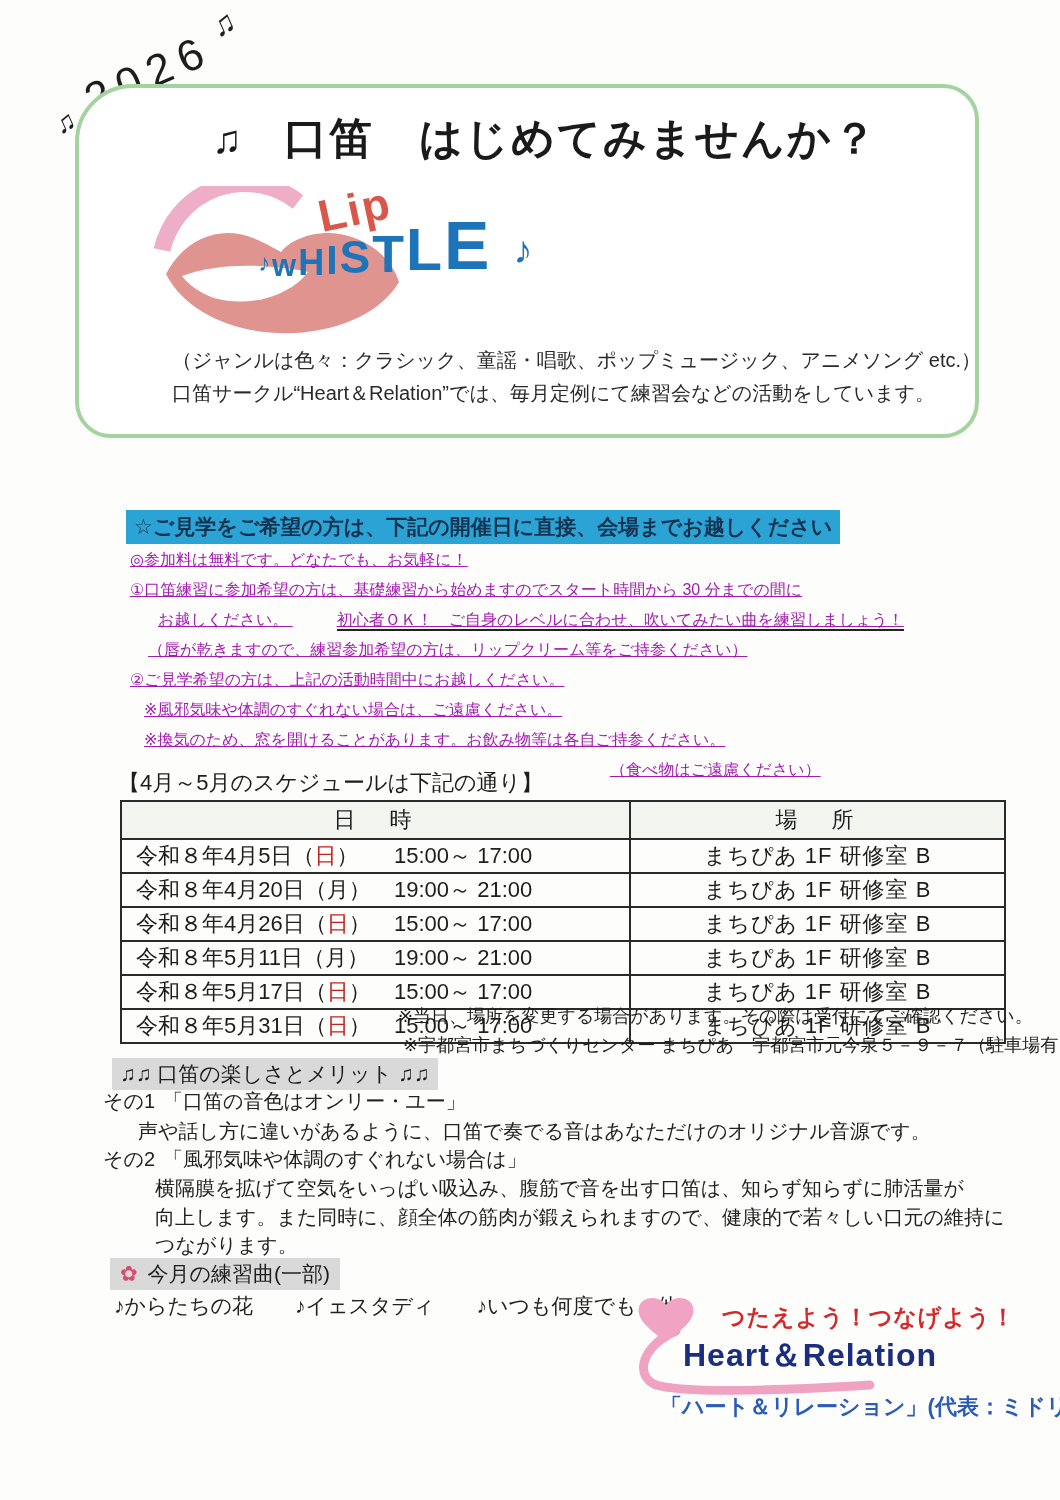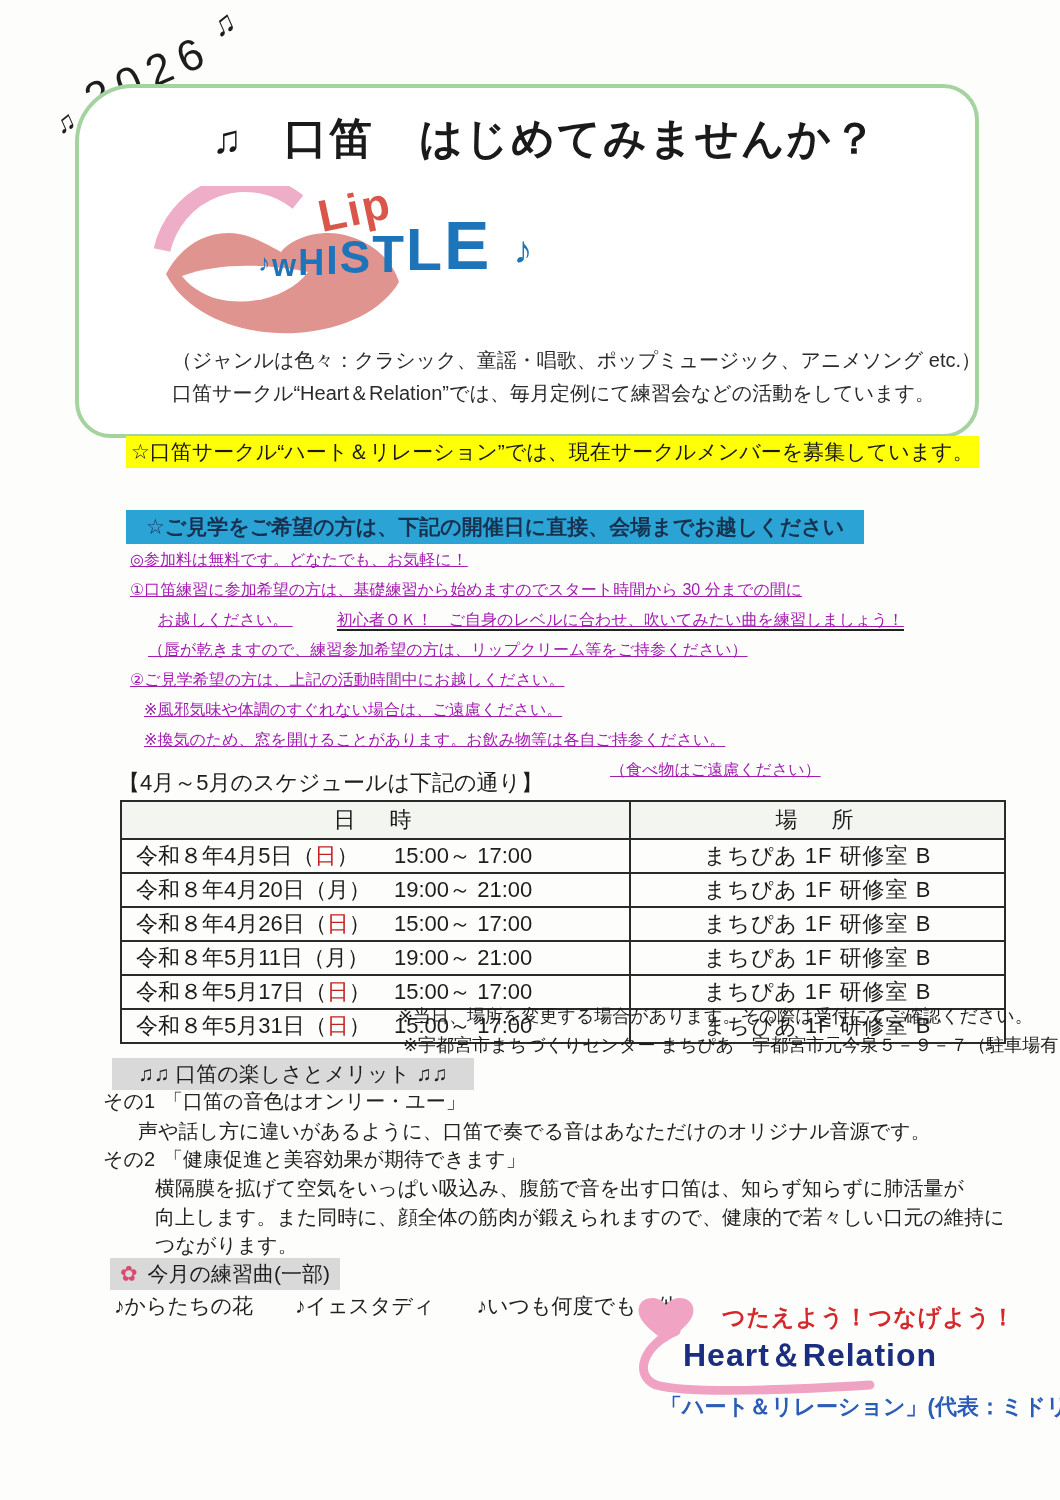--- a/index.html
+++ b/index.html
@@ -41,21 +41,21 @@
   .wl5{font-size:52px;}
   .wl6{font-size:59px;}
   .wl7{font-size:68px;}
   .wl-note{font-size:38px;margin-left:22px;margin-bottom:12px;}
   .intro{position:absolute;left:172px;top:344px;font-size:20px;line-height:33px;color:#2a2a2a;white-space:nowrap;}
   
   .hl-yellow{background:#ffff05;color:#1a1a1a;}
   .recruit-1{position:absolute;left:126px;top:436px;font-size:21px;padding:2px 5px;white-space:nowrap;}
   .recruit-2{position:absolute;left:148px;top:467px;font-size:21px;padding:2px 5px;white-space:nowrap;}
   .visit-head{
-    position:absolute;left:126px;top:510px;font-size:21px;padding:3px 20px;
+    position:absolute;left:126px;top:510px;font-size:21px;padding:3px 8px;
     background:#2ba3d4;color:#16324f;font-weight:600;white-space:nowrap;
   }
   
   .body-block{position:absolute;left:130px;top:545px;font-size:16px;color:#a21caf;white-space:nowrap;text-decoration:underline;}
   .body-block .ln{height:30px;line-height:30px;}
   .ind28{margin-left:28px;}
   .ind18{margin-left:18px;}
   .ind14{margin-left:14px;}
   .ind480{margin-left:480px;}
   .ul-strong{border-bottom:2px solid #222;padding-bottom:1px;margin-left:44px;}
@@ -72,21 +72,21 @@
   .col-pl{width:371px;}
   .cell-dt{padding-left:14px;}
   .cell-dt .d{display:inline-block;width:258px;}
   .cell-pl{text-align:center;letter-spacing:1px;}
   .day-sun{color:#c32222;}
   .day-mon{color:#1d1d1d;}
   .sched-note1{position:absolute;left:398px;top:1004px;font-size:18px;color:#1d1d1d;white-space:nowrap;}
   .sched-note2{position:absolute;left:403px;top:1033px;font-size:18px;color:#1d1d1d;white-space:nowrap;}
   
   .hl-gray{background:#d9d9d9;color:#1d1d1d;}
-  .merits-head{position:absolute;left:112px;top:1058px;font-size:21px;padding:2px 26px;white-space:nowrap;}
+  .merits-head{position:absolute;left:112px;top:1058px;font-size:21px;padding:2px 8px;white-space:nowrap;}
   .merit-ln{position:absolute;font-size:20px;color:#222;white-space:nowrap;}
   .m-i1{left:103px;top:1088px;}
   .m-b1{left:138px;top:1118px;text-align:center;}
   .m-i2{left:103px;top:1146px;}
   .m-b2a{left:155px;top:1175px;}
   .m-b2b{left:155px;top:1204px;}
   .m-b2c{left:155px;top:1232px;}
   .merit-label{display:inline-block;width:50px;margin-right:10px;}
   
   .songs-head{position:absolute;left:110px;top:1258px;font-size:21px;padding:2px 10px;white-space:nowrap;}
@@ -132,21 +132,20 @@
     <span class="wl6">L</span>
     <span class="wl7">E</span>
     <span class="wl-note">♪</span>
   </div>
 
   <div class="intro">
     <div>（ジャンルは色々：クラシック、童謡・唱歌、ポップミュージック、アニメソング etc.）</div>
     <div>口笛サークル“Heart＆Relation”では、毎月定例にて練習会などの活動をしています。</div>
   </div>
 
-  <div class="recruit-1 hl-yellow">☆口笛サークル“ハート＆リレーション”では、現在サークルメンバーを募集しています。</div>
 
   <div class="visit-head">☆ご見学をご希望の方は、下記の開催日に直接、会場までお越しください</div>
 
   <div class="body-block">
     <div class="ln">◎参加料は無料です。どなたでも、お気軽に！</div>
     <div class="ln">①口笛練習に参加希望の方は、基礎練習から始めますのでスタート時間から 30 分までの間に</div>
     <div class="ln ind28"><span>お越しください。 </span><span class="ul-strong">初心者ＯＫ！　ご自身のレベルに合わせ、吹いてみたい曲を練習しましょう！</span></div>
     <div class="ln ind18">（唇が乾きますので、練習参加希望の方は、リップクリーム等をご持参ください）</div>
     <div class="ln">②ご見学希望の方は、上記の活動時間中にお越しください。</div>
     <div class="ln ind14">※風邪気味や体調のすぐれない場合は、ご遠慮ください。</div>
@@ -186,21 +185,21 @@
       <td class="cell-pl">まちぴあ 1F 研修室 B</td>
     </tr>
   </tbody>
     </table>
   <div class="sched-note1">※当日、場所を変更する場合があります。その際は受付にてご確認ください。</div>
   <div class="sched-note2">※宇都宮市まちづくりセンター まちぴあ　宇都宮市元今泉５－９－７（駐車場有）</div>
 
   <div class="merits-head hl-gray">♫♫ 口笛の楽しさとメリット ♫♫</div>
   <div class="merit-ln m-i1"><span class="merit-label">その1</span><span>「口笛の音色はオンリー・ユー」</span></div>
   <div class="merit-ln m-b1">声や話し方に違いがあるように、口笛で奏でる音はあなただけのオリジナル音源です。</div>
-  <div class="merit-ln m-i2"><span class="merit-label">その2</span><span>「健康促進と美容効果が期待できます」</span></div>
+  <div class="merit-ln m-i2"><span class="merit-label">その2</span><span>「風邪気味や体調のすぐれない場合は」</span></div>
   <div class="merit-ln m-b2a">横隔膜を拡げて空気をいっぱい吸込み、腹筋で音を出す口笛は、知らず知らずに肺活量が</div>
   <div class="merit-ln m-b2b">向上します。また同時に、顔全体の筋肉が鍛えられますので、健康的で若々しい口元の維持に</div>
   <div class="merit-ln m-b2c">つながります。</div>
 
   <div class="songs-head hl-gray"><span class="flower">✿</span><span>今月の練習曲(一部)</span></div>
   <div class="songs-list">♪からたちの花　　♪イェスタディ　　♪いつも何度でも　他</div>
 
   <svg class="footer-svg" width="250" height="112" viewBox="0 0 250 112">
     <path d="M48,38 C15,52 5,82 28,92 C60,101 160,97 242,92" fill="none" stroke="#f0a2c2" stroke-width="9" stroke-linecap="round"></path>
     <path d="M38,12 C31,2 14,3 11,14 C8,26 21,36 38,49 C55,36 68,26 65,14 C62,3 45,2 38,12 Z" fill="#f1a3c4"></path>

